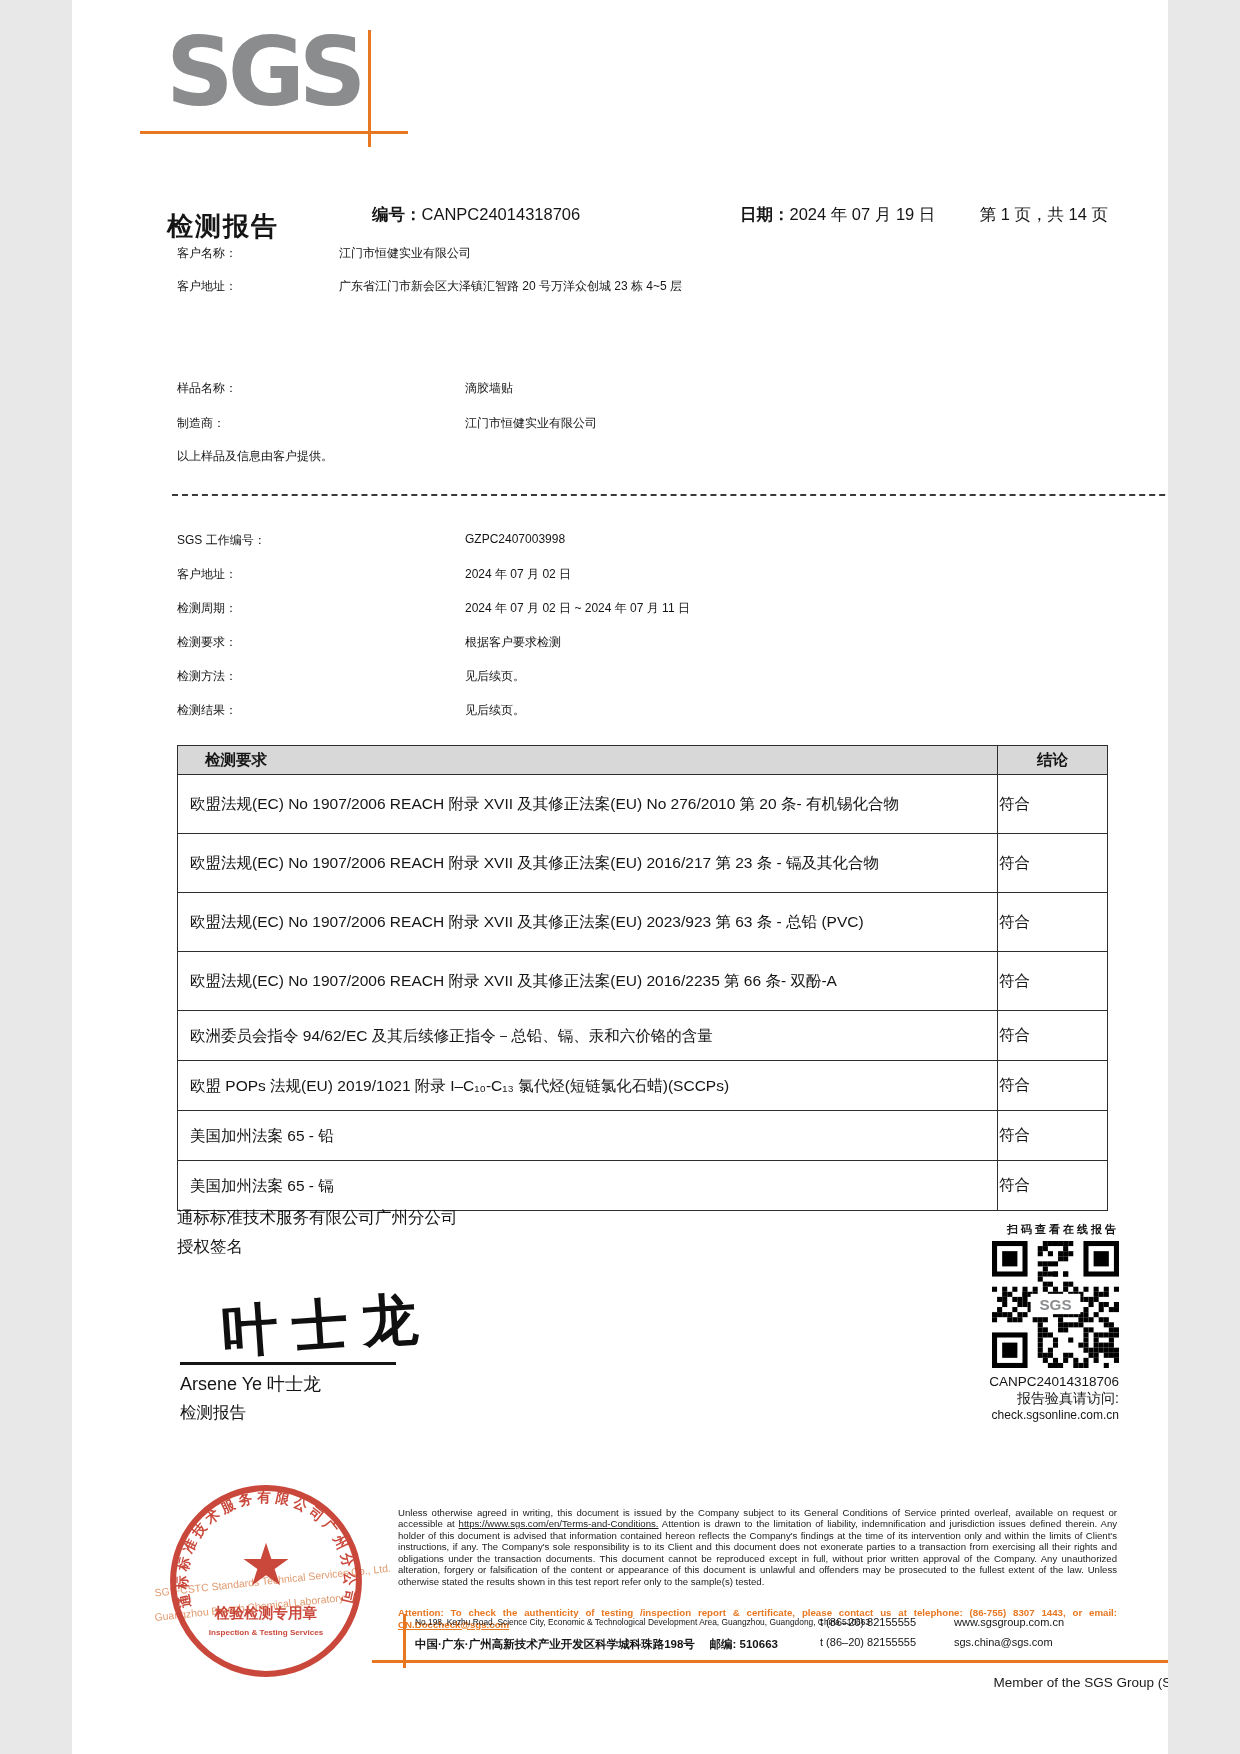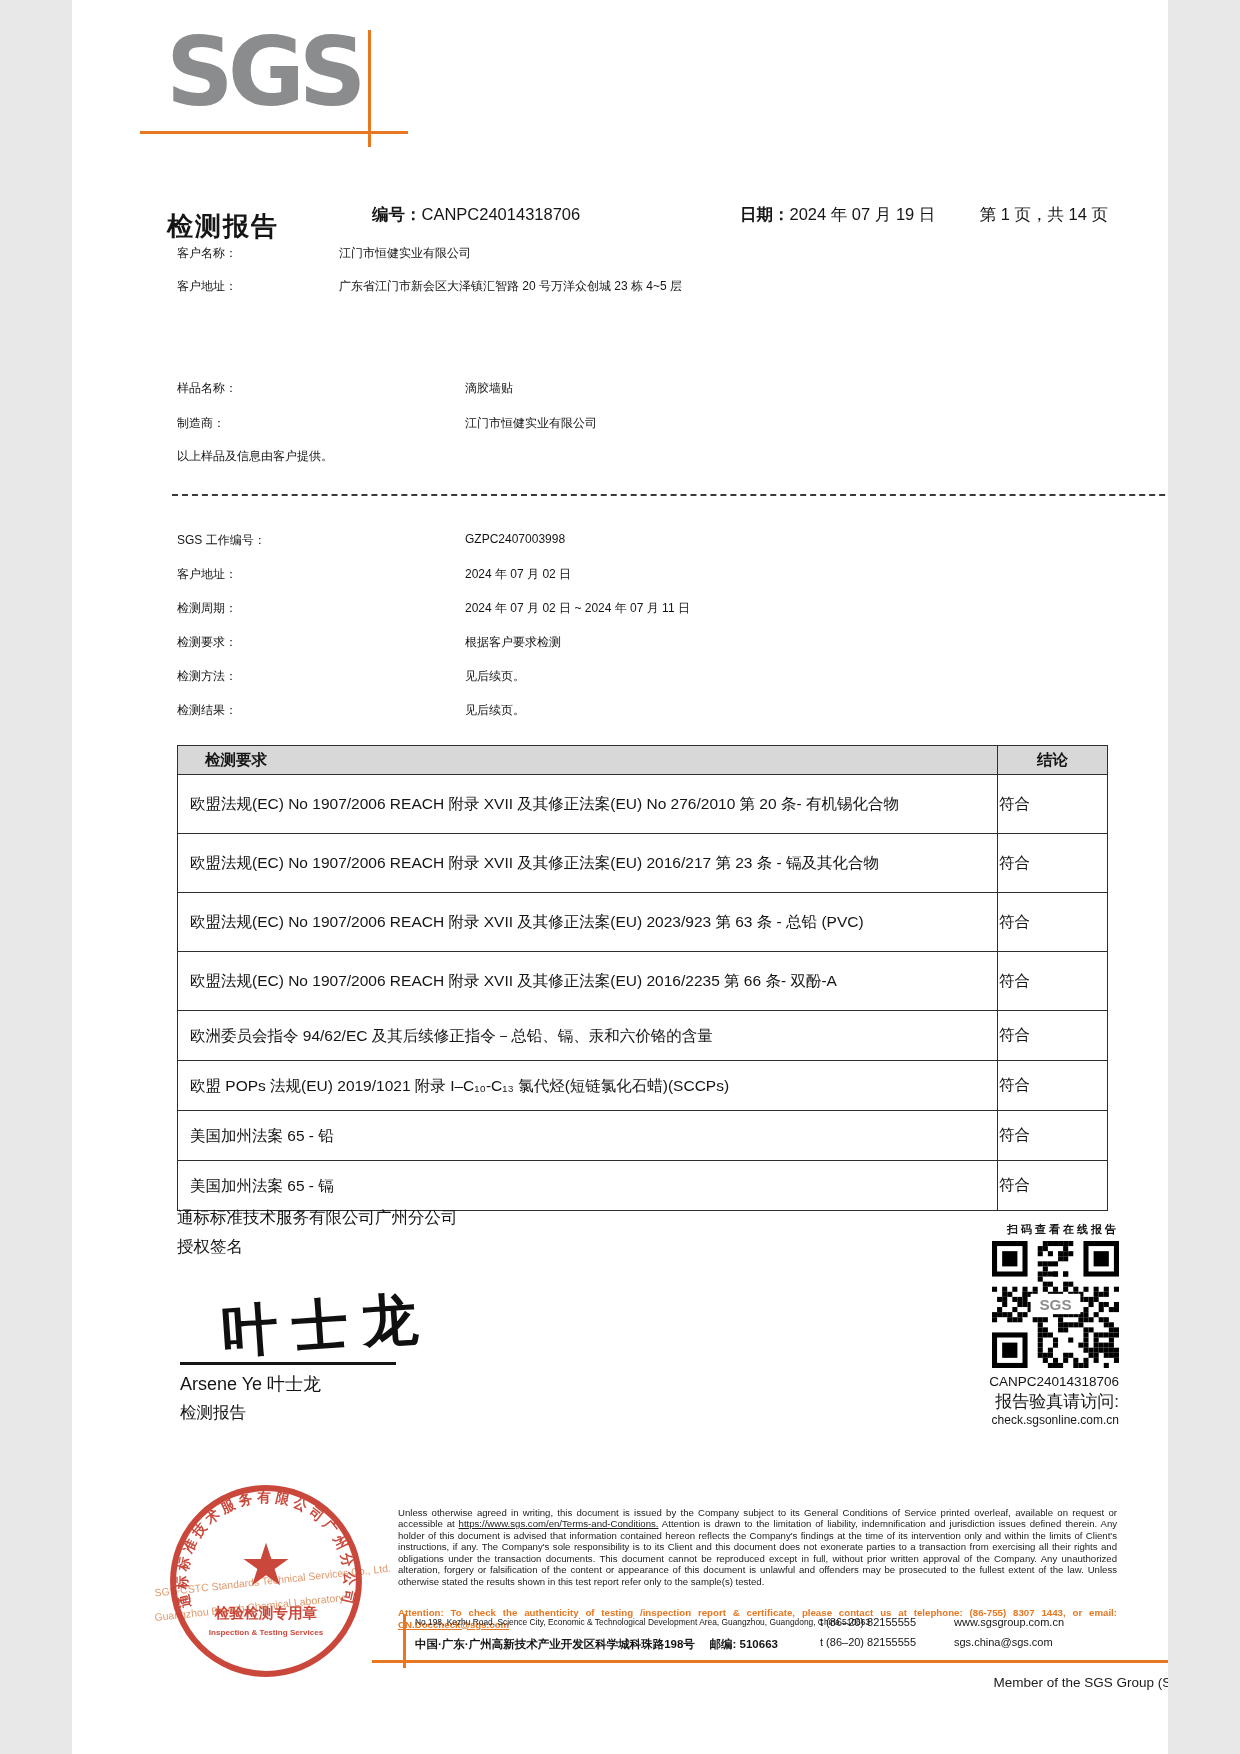--- a/index.html
+++ b/index.html
@@ -53,21 +53,21 @@
     transform:rotate(-4deg);color:#101010;}
   .sig-line{position:absolute;left:108px;top:1362px;width:216px;height:3px;background:#151515;}
   .signer-name{position:absolute;left:108px;top:1372px;font-size:18px;}
   .signer-title{position:absolute;left:108px;top:1402px;font-size:16.5px;}
 
   
   .qr-panel{position:absolute;left:897px;top:1222px;width:150px;text-align:right;}
   .qr-caption{font-size:11px;letter-spacing:3px;font-weight:bold;white-space:nowrap;margin-left:-6px;}
   .qr-svg{margin-top:4px;}
   .qr-code-no{font-size:13.5px;margin-top:2px;white-space:nowrap;margin-left:-4px;}
-  .qr-verify1{font-size:17px;margin-top:1px;}
+  .qr-verify1{font-size:14px;margin-top:1px;}
   .qr-verify2{font-size:12px;}
 
   
   .stamp-svg{position:absolute;left:93px;top:1480px;z-index:3;}
   .stamp-side{position:absolute;font-size:10.5px;color:#e09a6e;z-index:2;white-space:nowrap;
     transform:rotate(-6deg);}
   .stamp-side1{left:82px;top:1574px;}
   .stamp-side2{left:82px;top:1601px;}
 
   .disclaimer{position:absolute;left:326px;top:1497px;width:719px;font-size:9.6px;

